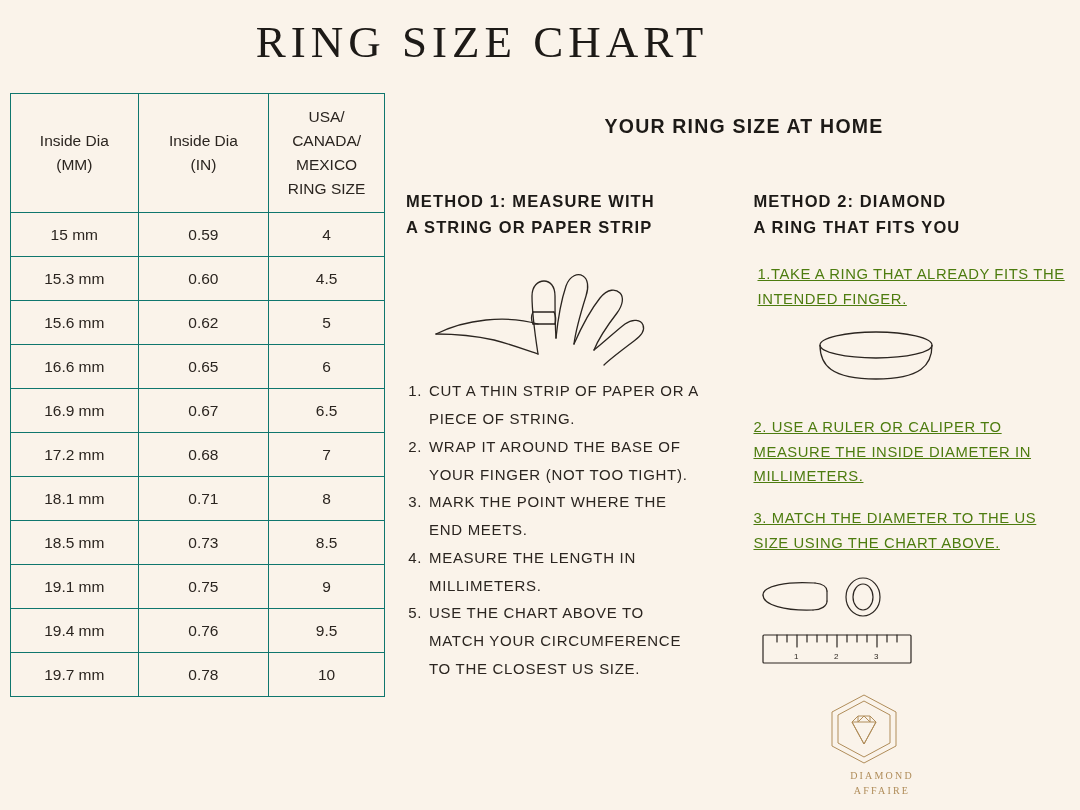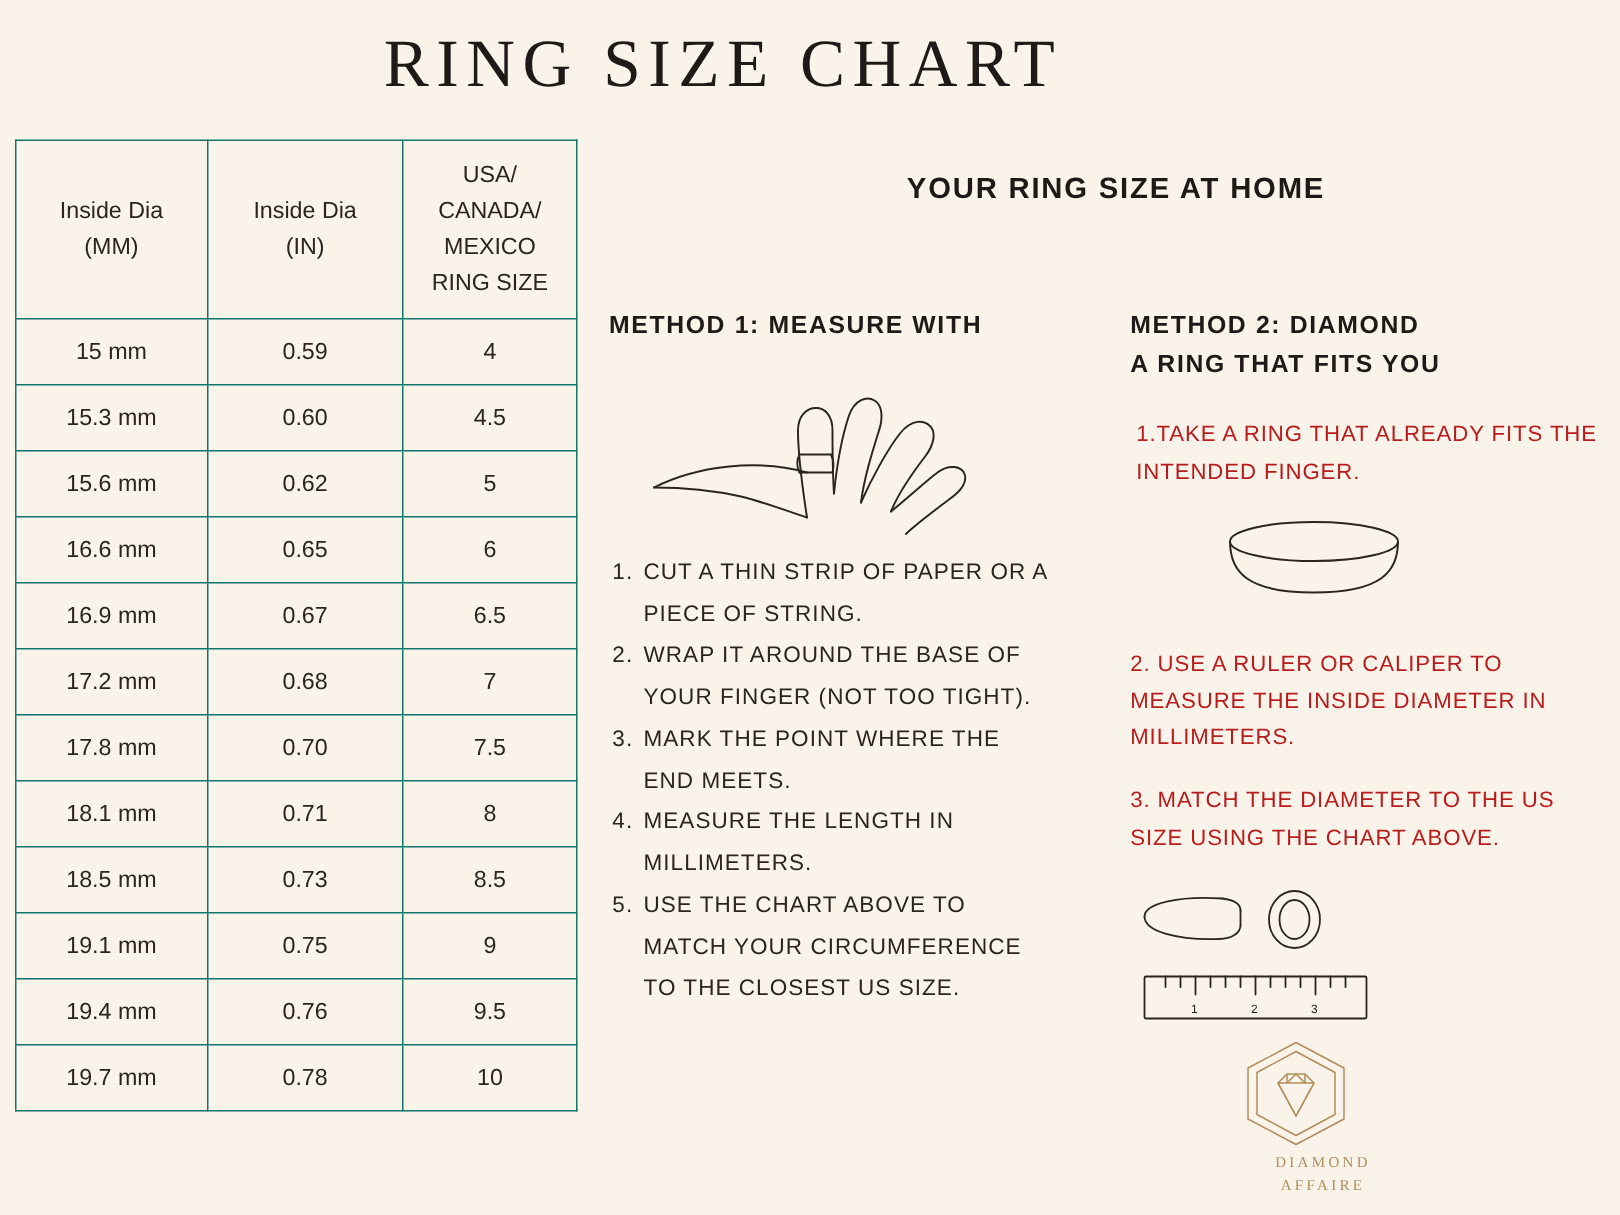--- a/index.html
+++ b/index.html
@@ -74,21 +74,21 @@
     text-align: center;
     font-size: 19.5px;
     font-weight: bold;
     letter-spacing: 1.2px;
     line-height: 1.5;
     color: #1d1a17;
     margin-left: 20px;
   }
   .columns {
     display: flex;
-    margin-top: 64px;
+    margin-top: 48px;
   }
   .col-left { width: 306px; padding-left: 8px; }
   .col-right { width: 330px; padding-left: 54px; }
   .method-head {
     font-size: 16.5px;
     font-weight: bold;
     letter-spacing: 1.1px;
     line-height: 1.55;
     color: #1d1a17;
   }
@@ -101,22 +101,23 @@
   ol.steps {
     margin: 0;
     padding-left: 21px;
     list-style-position: outside;
   }
   ol.steps li { padding-left: 2px; }
   .para {
     font-size: 14.8px;
     letter-spacing: 0.6px;
     line-height: 1.65;
-    color: #b91c1c;
+    color: #4d7c0f;
     margin-top: 18px;
+    text-decoration: underline;
   }
   .hand-art { margin: 22px 0 10px 8px; }
   .band-art { margin: 16px 0 0 58px; }
   .ruler-art { margin: 22px 0 0 4px; }
   .logo {
     position: absolute;
     right: 22px;
     bottom: 12px;
     width: 120px;
     text-align: center;
@@ -188,25 +189,20 @@
           <td>16.9 mm</td>
           <td>0.67</td>
           <td>6.5</td>
         </tr>
         <tr>
           <td>17.2 mm</td>
           <td>0.68</td>
           <td>7</td>
         </tr>
         <tr>
-          <td>17.8 mm</td>
-          <td>0.70</td>
-          <td>7.5</td>
-        </tr>
-        <tr>
           <td>18.1 mm</td>
           <td>0.71</td>
           <td>8</td>
         </tr>
         <tr>
           <td>18.5 mm</td>
           <td>0.73</td>
           <td>8.5</td>
         </tr>
         <tr>
@@ -232,20 +228,21 @@
 
     <div class="how-to">
       <div>YOUR RING SIZE AT HOME</div>
     </div>
 
     <div class="columns">
 
       <div class="col-left">
         <div class="method-head">
           <div>METHOD 1: MEASURE WITH</div>
+          <div>A STRING OR PAPER STRIP</div>
         </div>
 
         <div class="hand-art">
           <svg width="250" height="105" viewBox="0 0 250 105" fill="none" stroke="#2b2520" stroke-width="1.3" stroke-linecap="round" stroke-linejoin="round">
 
             <path d="M124 92 C120 66 118 48 118 34 C118 24 124 19 130 19 C136 19 141 24 141 34 C141 48 141 62 142 76"></path>
 
             <path d="M142 76 C144 56 148 36 152 24 C156 13 164 11 169 14 C174 17 175 25 172 34 C167 50 162 66 160 82"></path>
 
             <path d="M160 82 C167 66 178 46 186 36 C194 26 202 27 206 31 C210 35 209 43 203 51 C193 64 184 78 180 88"></path>

